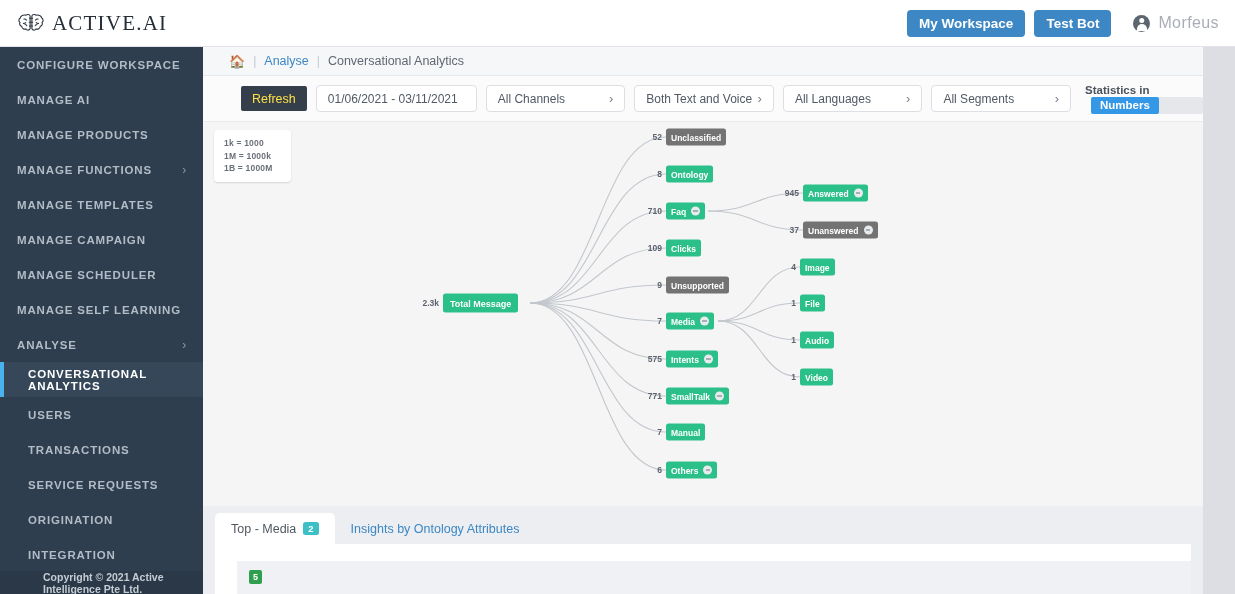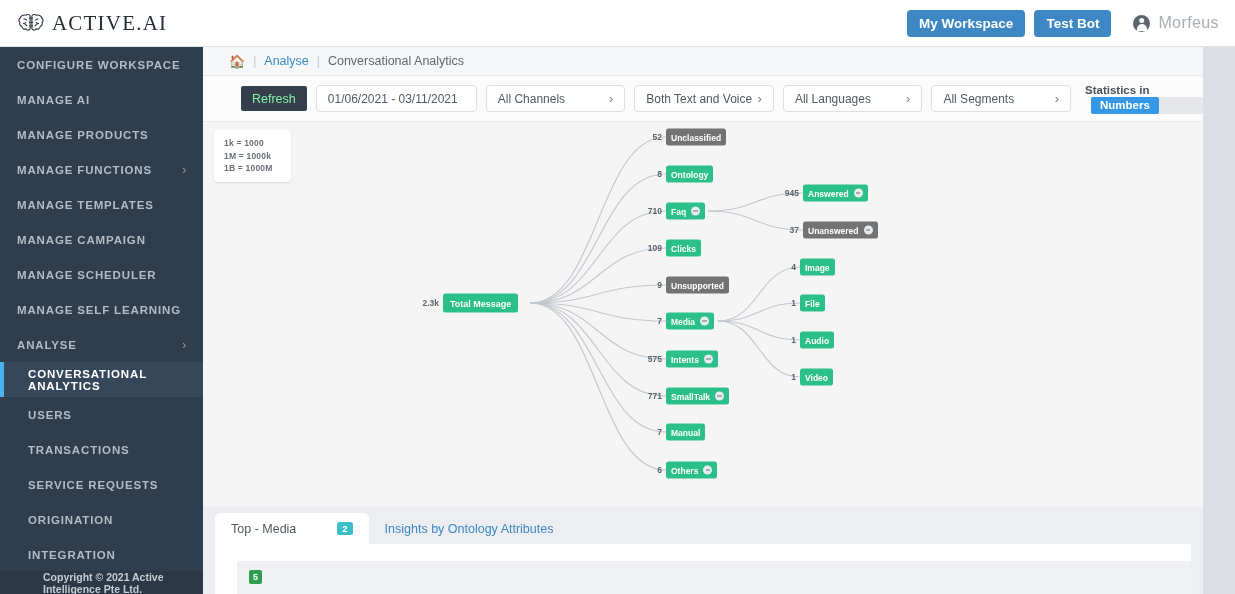--- a/index.html
+++ b/index.html
@@ -145,21 +145,21 @@
   .bc-link { color: #3c87c4; font-size: 12.5px; cursor: pointer; }
   .bc-cur { color: #606873; font-size: 12.5px; }
 
   
   #filter-bar {
     height: 46px; background: #fbfbfc;
     display: flex; align-items: center; padding-left: 8px;
     border-bottom: 1px solid #e9ebee;
   }
   #refresh-button {
-    background: #343f4b; color: #86efac; border: none;
+    background: #343f4b; color: #fde047; border: none;
     height: 25px; padding: 0 11px; border-radius: 2px;
     font-size: 12.5px; cursor: pointer; margin-left: 30px;
     font-family: "Liberation Sans", sans-serif;
   }
   .filter-box {
     height: 27px; border: 1px solid #dcdfe4; border-radius: 4px;
     background: #fff; display: flex; align-items: center;
     font-size: 12px; color: #515963; margin-left: 9px;
     padding: 0 11px; cursor: pointer;
   }
@@ -228,21 +228,21 @@
   }
 
   
   #bottom-panel { margin-top: 7px; position: relative; }
   #tab-strip {
     display: flex; align-items: flex-end; padding-left: 12px;
     height: 31px;
   }
   .tab {
     height: 31px; display: flex; align-items: center; padding: 0 16px;
-    font-size: 12.5px; cursor: pointer; border-radius: 5px 5px 0 0; gap: 34px;
+    font-size: 12.5px; cursor: pointer; border-radius: 5px 5px 0 0;
   }
   .tab.active { background: #fff; color: #50585f; }
   .tab.inactive { color: #3c87c4; }
   .tab-badge {
     background: #3cbfc5; color: #fff; font-size: 9.5px; font-weight: bold;
     border-radius: 2.5px; padding: 1px 5px; margin-left: 7px;
   }
   #tab-content {
     background: #fff; height: 60px; margin: 0 12px 0 12px;
     padding: 17px 0 0 22px;

